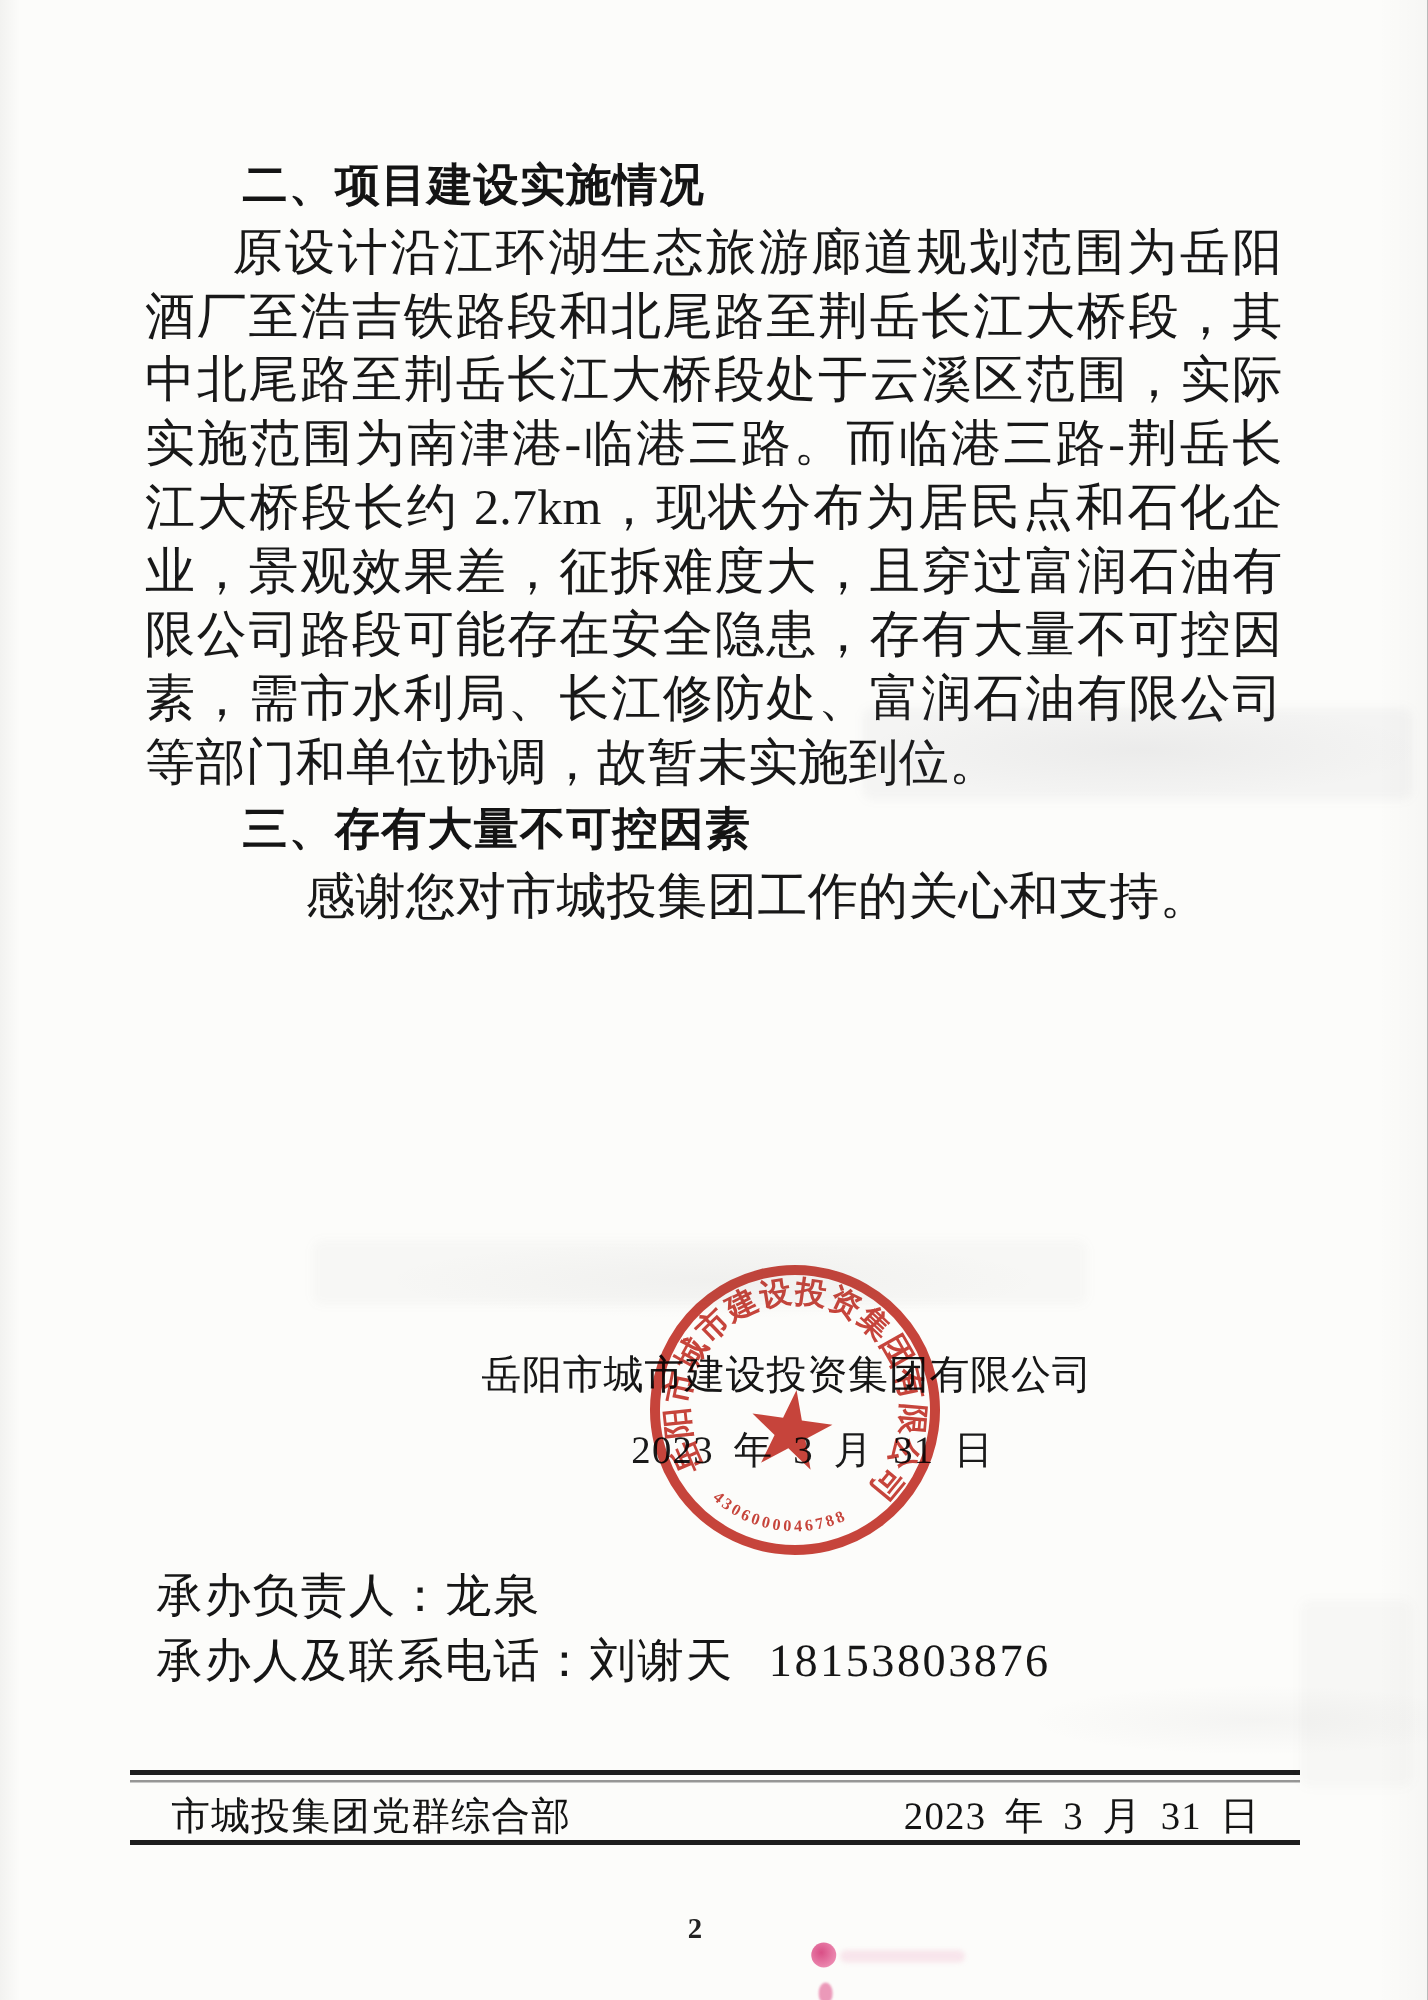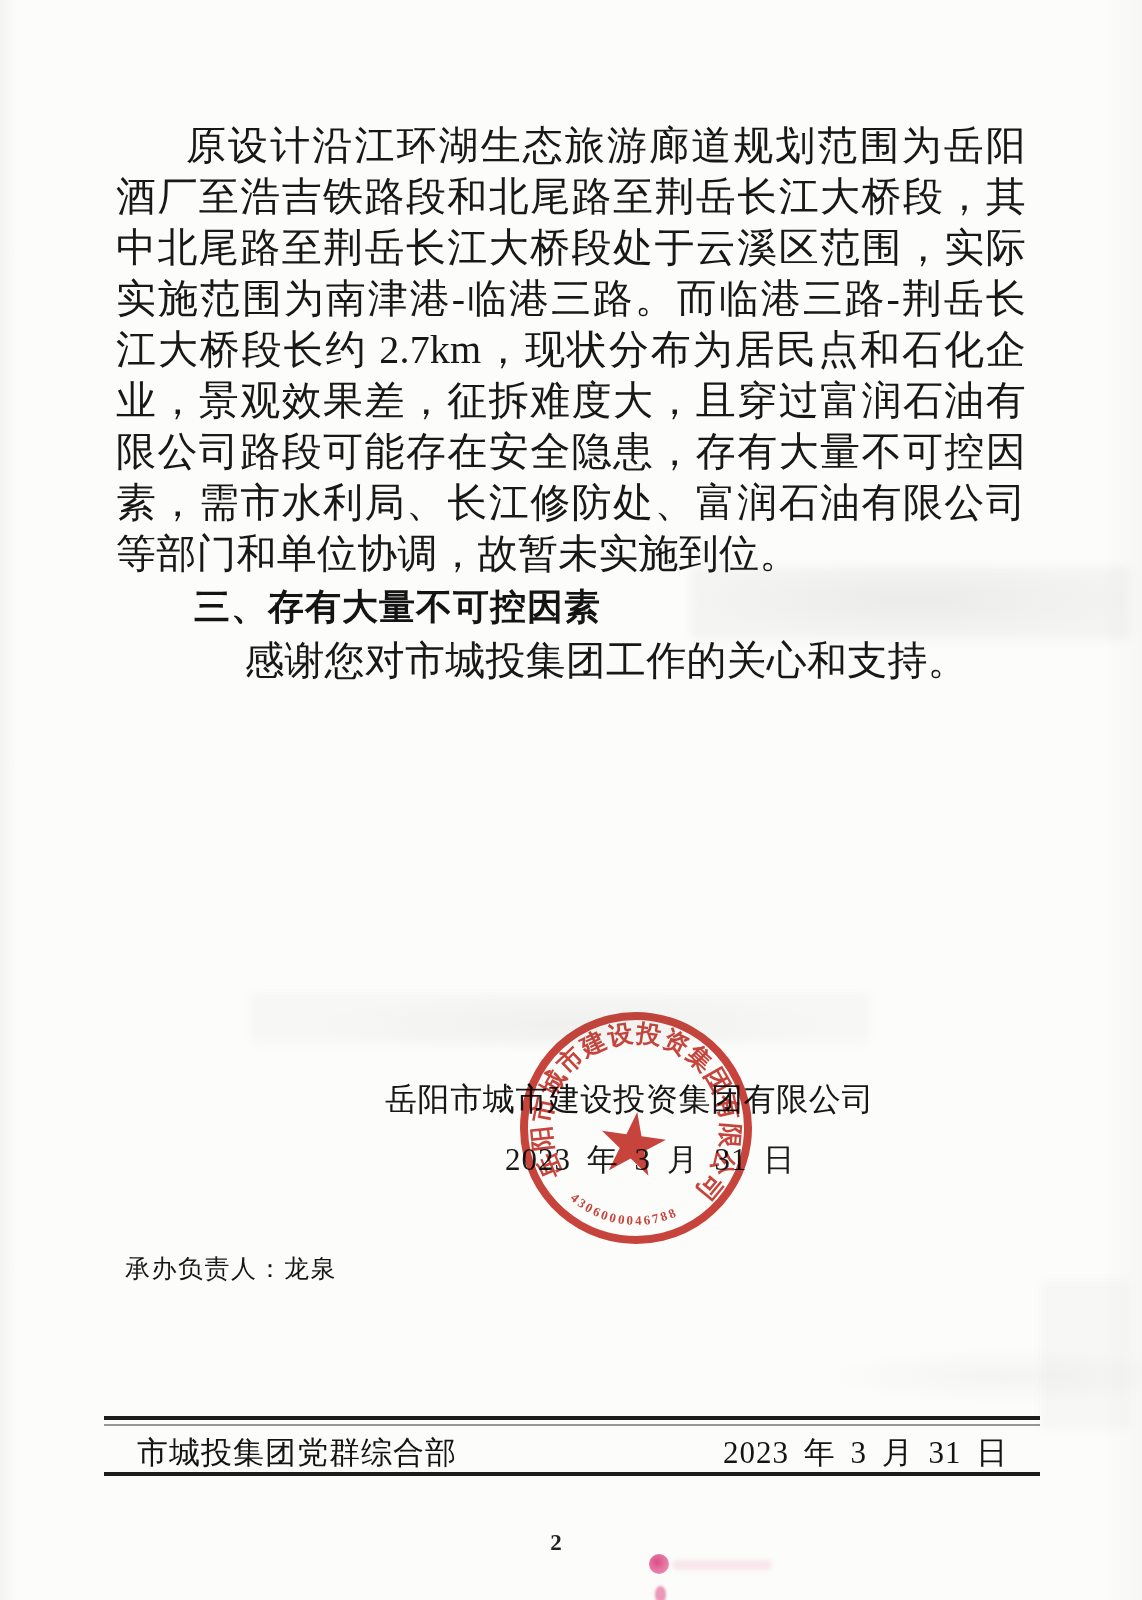--- a/index.html
+++ b/index.html
@@ -56,21 +56,21 @@
     position:absolute; left:486px; top:978px;
     width:300px; height:300px;
     mix-blend-mode:multiply;
     opacity:.92;
   }
   .seal text{ font-family:"Liberation Serif", serif; }
 
   
   .contact-line{
     position:absolute; left:125px;
-    font-size:25px; letter-spacing:1.5px; color:#161616;
+    font-size:37px; letter-spacing:1.5px; color:#161616;
     white-space:nowrap;
     text-align:center;
   }
   .contact-line.l1{ top:1252px; }
   .contact-line.l2{ top:1304px; }
   .contact-line .phone{ margin-left:28px; letter-spacing:2px; }
 
   
   .footer-rule{
     position:absolute; left:104px; width:936px; background:#1d1d1d;
@@ -113,20 +113,21 @@
     position:absolute; left:672px; top:1560px; width:100px; height:10px;
     background:rgba(233,130,170,.18); filter:blur(2px); border-radius:6px;
   }
 </style>
 </head>
 <body>
 
 <div class="page">
 
   <div class="content">
+    <h2 class="doc-heading">二、项目建设实施情况</h2>
     <p class="doc-para">原设计沿江环湖生态旅游廊道规划范围为岳阳酒厂至浩吉铁路段和北尾路至荆岳长江大桥段，其中北尾路至荆岳长江大桥段处于云溪区范围，实际实施范围为南津港-临港三路。而临港三路-荆岳长江大桥段长约 2.7km，现状分布为居民点和石化企业，景观效果差，征拆难度大，且穿过富润石油有限公司路段可能存在安全隐患，存有大量不可控因素，需市水利局、长江修防处、富润石油有限公司等部门和单位协调，故暂未实施到位。</p>
     <h2 class="doc-heading">三、存有大量不可控因素</h2>
     <p class="doc-para single">感谢您对市城投集团工作的关心和支持。</p>
   </div>
 
   <div class="sig-company">岳阳市城市建设投资集团有限公司</div>
   <div class="sig-date">2023 年 3 月 31 日</div>
 
   <svg class="seal" viewBox="0 0 300 300" width="300" height="300" xmlns="http://www.w3.org/2000/svg">
     <g transform="rotate(8 150 150)">
@@ -139,20 +140,23 @@
       <text font-size="13" letter-spacing="2.5" font-weight="700" fill="#c5352b">
         <textPath href="#sealArcBottom">4306000046788</textPath>
       </text>
       <polygon points="149,134 156.6,157.5 181.3,157.5 161.4,172 169,195.5 149,181 129,195.5 136.6,172 116.7,157.5 141.4,157.5" fill="#c5352b"></polygon>
     </g>
   </svg>
 
   <div class="contact-line l1">
     <span>承办负责人：</span><span>龙泉</span>
   </div>
+  <div class="contact-line l2">
+    <span>承办人及联系电话：</span><span>刘谢天</span><span class="phone">18153803876</span>
+  </div>
 
   <div class="footer-rule rule-top"></div>
   <div class="footer-rule rule-top-echo"></div>
   <div class="footer-dept">市城投集团党群综合部</div>
   <div class="footer-date">2023 年 3 月 31 日</div>
   <div class="footer-rule rule-bottom"></div>
 
   <div class="page-number">2</div>
 
   <div class="ghost g1"></div>

